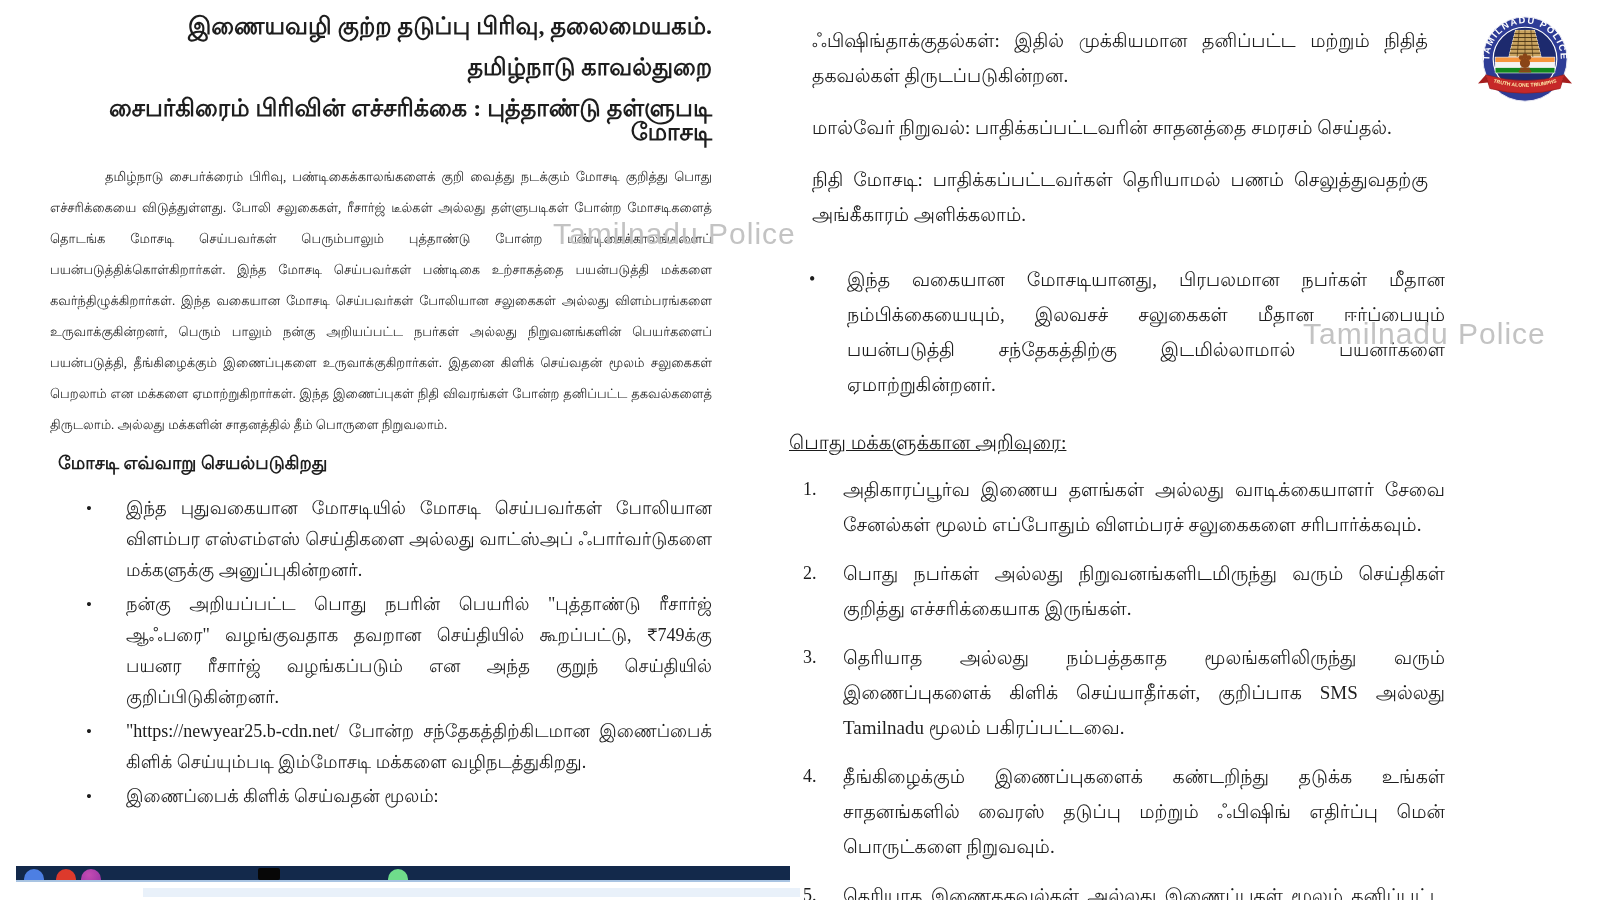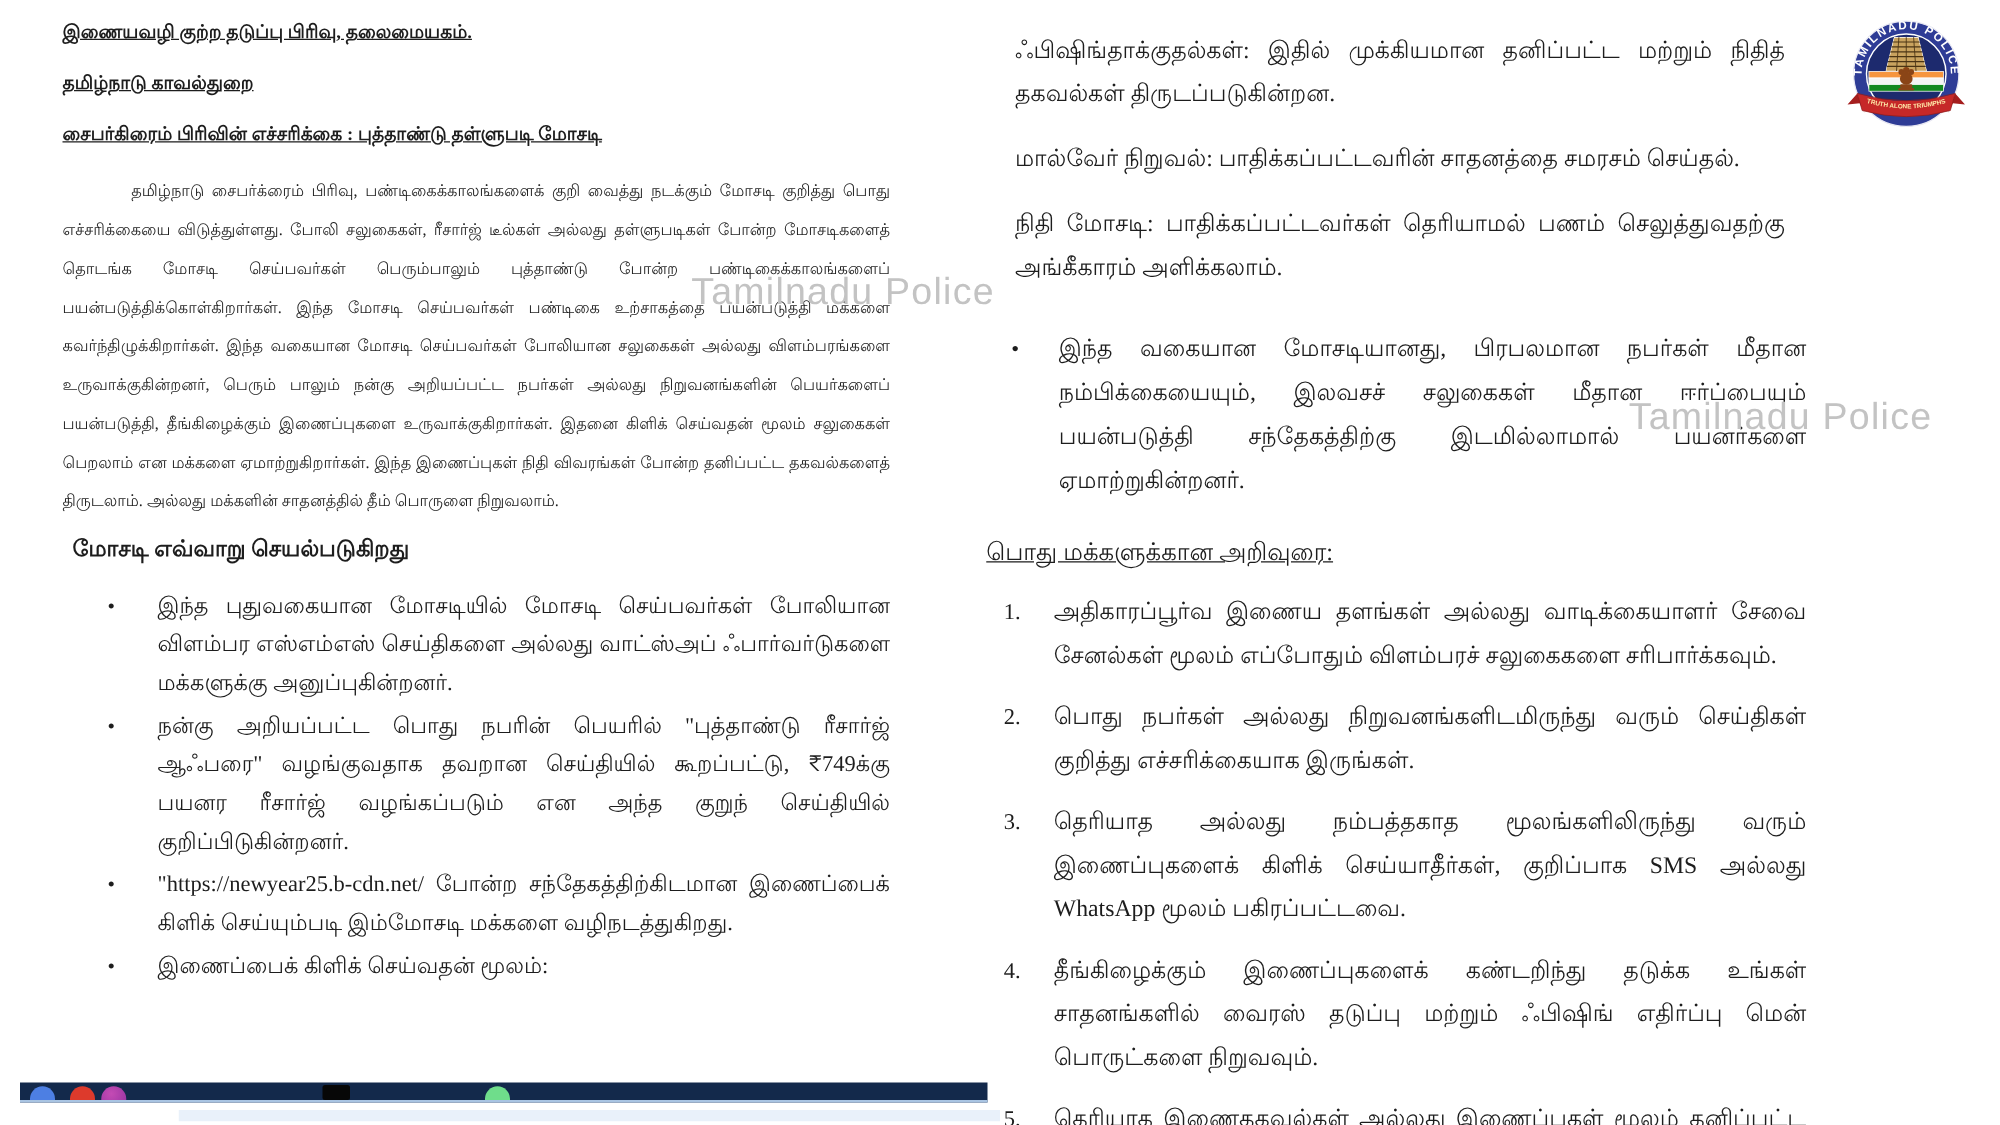--- a/index.html
+++ b/index.html
@@ -4,22 +4,22 @@
 <style>
   html,body{margin:0;padding:0;}
   body{
     width:1600px;height:900px;position:relative;overflow:hidden;
     background:#ffffff;color:#1d1d1d;
     font-family:"Liberation Serif","DejaVu Sans",serif;
   }
   
   .left-col{position:absolute;left:50px;top:14px;width:662px;}
   .header-line{
-    text-align:left;font-weight:bold;text-decoration:underline;
-    font-size:15px;line-height:24px;margin:0 0 17px 0;
+    text-align:right;font-weight:bold;
+    font-size:24px;line-height:24px;margin:0 0 17px 0;
   }
   .para{
     font-size:13px;line-height:31px;text-align:justify;
     text-indent:55px;margin:8px 0 0 0;
   }
   .subheading{font-size:18px;font-weight:700;margin:9px 0 0 8px;line-height:28px;}
   .bullets{margin:16px 0 0 0;padding:0;list-style:none;}
   .bullets li{display:flex;margin:0 0 3px 0;padding-left:36px;}
   .b-marker{flex:none;width:40px;font-size:17px;line-height:31px;}
   .b-text{flex:1;font-size:18px;line-height:31px;text-align:justify;font-family:Liberation Serif, serif;}
@@ -105,21 +105,21 @@
     <div class="advice-item">
       <span class="a-num">1.</span>
       <span class="a-text">அதிகாரப்பூர்வ இணைய தளங்கள் அல்லது வாடிக்கையாளர் சேவை சேனல்கள் மூலம் எப்போதும் விளம்பரச் சலுகைகளை சரிபார்க்கவும்.</span>
     </div>
     <div class="advice-item">
       <span class="a-num">2.</span>
       <span class="a-text">பொது நபர்கள் அல்லது நிறுவனங்களிடமிருந்து வரும் செய்திகள் குறித்து எச்சரிக்கையாக இருங்கள்.</span>
     </div>
     <div class="advice-item">
       <span class="a-num">3.</span>
-      <span class="a-text">தெரியாத அல்லது நம்பத்தகாத மூலங்களிலிருந்து வரும் இணைப்புகளைக் கிளிக் செய்யாதீர்கள், குறிப்பாக SMS அல்லது WhatsApp மூலம் பகிரப்பட்டவை.</span>
+      <span class="a-text">தெரியாத அல்லது நம்பத்தகாத மூலங்களிலிருந்து வரும் இணைப்புகளைக் கிளிக் செய்யாதீர்கள், குறிப்பாக SMS அல்லது Tamilnadu மூலம் பகிரப்பட்டவை.</span>
     </div>
     <div class="advice-item">
       <span class="a-num">4.</span>
       <span class="a-text">தீங்கிழைக்கும் இணைப்புகளைக் கண்டறிந்து தடுக்க உங்கள் சாதனங்களில் வைரஸ் தடுப்பு மற்றும் ஃபிஷிங் எதிர்ப்பு மென் பொருட்களை நிறுவவும்.</span>
     </div>
     <div class="advice-item">
       <span class="a-num">5.</span>
       <span class="a-text">தெரியாத இணைதகவல்கள் அல்லது இணைப்புகள் மூலம் தனிப்பட்ட அல்லது நிதி விவரங்களை வழங்குவதைத் தவிர்க்கவும்.</span>
     </div>
 

